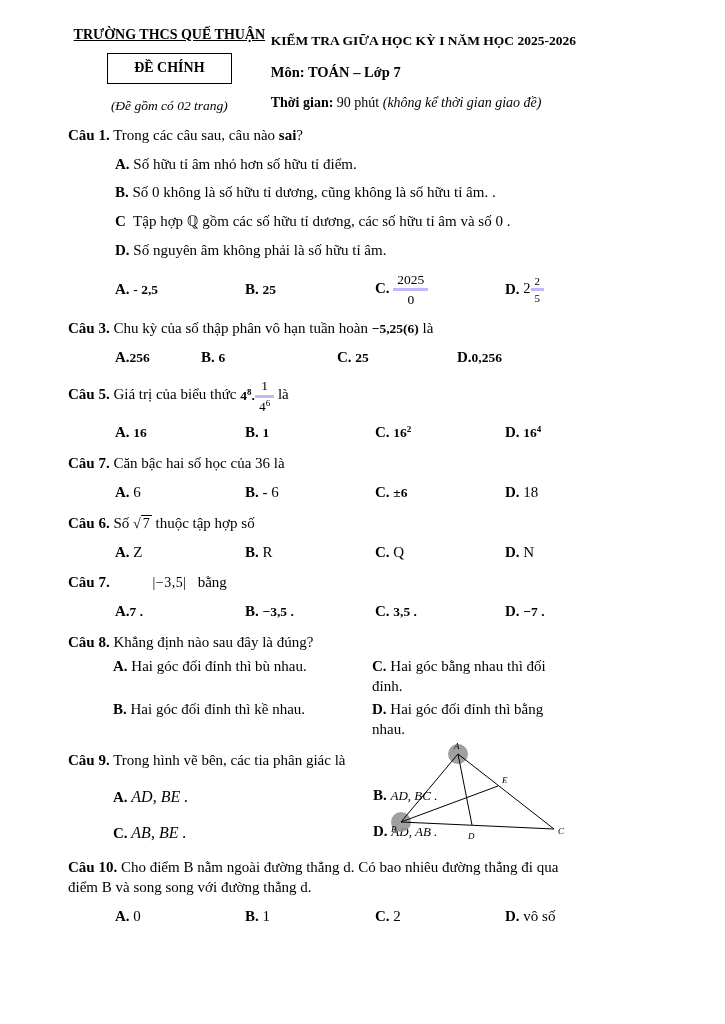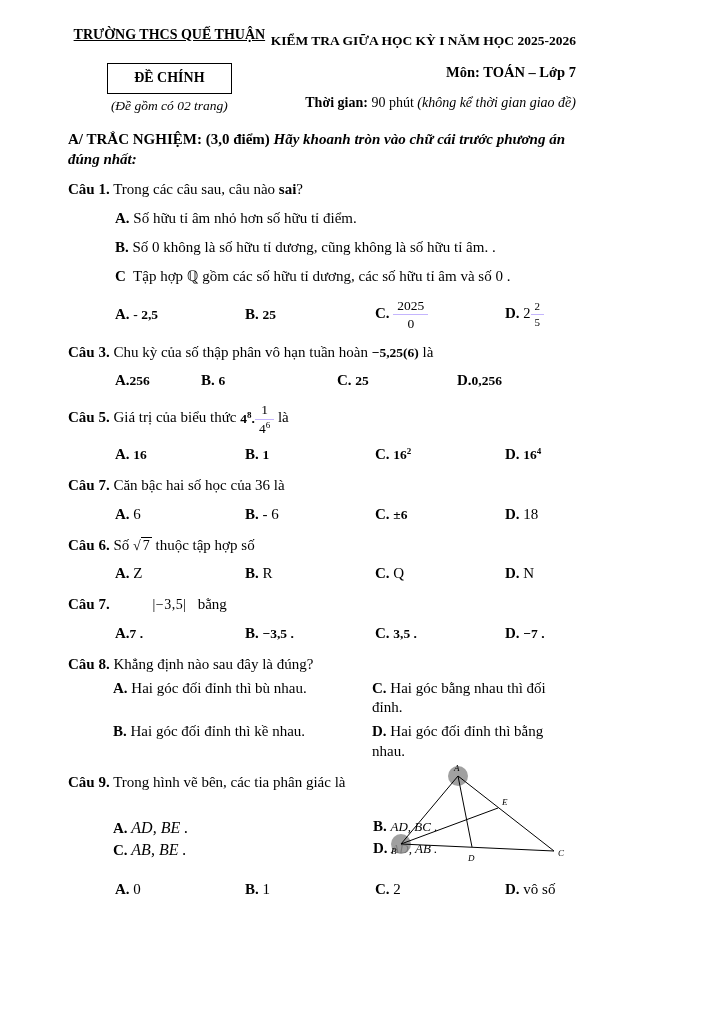--- a/index.html
+++ b/index.html
@@ -11,45 +11,45 @@
   }
   .page { width:624px; height:1024px; padding:26px 48px 14px 68px; overflow:hidden; background:#fff; }
   .b { font-weight:bold; }
   .i { font-style:italic; }
   .bi { font-weight:bold; font-style:italic; }
 
   
   .header { display:flex; }
   .header-left { width:265px; text-align:center; }
   .school { font-weight:bold; font-size:14px; text-decoration:underline; white-space:nowrap; }
-  .code-box { display:inline-block; border:1.5px solid #000; padding:5px 26px; margin-top:19px; font-weight:bold; font-size:14px; }
-  .pages-note { font-style:italic; font-size:13.5px; margin-top:3px; }
-  .header-right { flex:1; text-align:right; }
+  .code-box { display:inline-block; border:1.5px solid #000; padding:5px 26px; margin-top:9px; font-weight:bold; font-size:14px; }
+  .pages-note { font-style:italic; font-size:13.5px; margin-top:13px; }
+  .header-right { flex:1; text-align:left; }
   .exam-title { font-weight:bold; font-size:13.5px; margin-top:6px; white-space:nowrap; }
   .subject { font-weight:bold; font-size:14.5px; margin-top:13px; }
   .time-line { font-size:14px; margin-top:12px; }
 
   .section-title { margin-top:15px; font-size:15px; }
 
   
   .question { margin-top:11px; position:relative; }
   .q-num { font-weight:bold; }
   .opt-label { font-weight:bold; }
   .opt-line { padding-left:47px; margin-top:9px; }
   .row4 { display:grid; grid-template-columns:130px 130px 130px auto; padding-left:47px; margin-top:9px; align-items:center; }
   .row4-q3 { display:grid; grid-template-columns:86px 136px 120px auto; padding-left:47px; margin-top:9px; align-items:center; }
   .grid2 { display:grid; grid-template-columns:259px auto; padding-left:45px; margin-top:4px; row-gap:4px; }
-  .grid2.q9g { grid-template-columns:260px auto; row-gap:1px; margin-top:24px; }
+  .grid2.q9g { grid-template-columns:260px auto; row-gap:14px; margin-top:15px; }
 
   .math { font-size:13.5px;font-weight:bold; }
   .math-lg { font-style:italic; font-size:16px; }
   .math-sm { font-style:italic; font-size:13px; }
 
   .frac { display:inline-block; vertical-align:middle; text-align:center; font-size:13.5px; line-height:1.15; }
-  .frac .fnum { display:block; border-bottom:1px solid #c4b5fd; padding:0 4px 1px; }
+  .frac .fnum { display:block; border-bottom:3px solid #c4b5fd; padding:0 4px 1px; }
   .frac .fden { display:block; padding:1px 4px 0; }
   .frac.small { font-size:11px; }
   .mixed-whole { font-size:14.5px; }
   sup { font-size:9px; line-height:0; }
 
   .sqrt-wrap { font-size:14px; }
   .radicand { border-top:1px solid #000; padding:0 2px; }
   .abs-box { font-size:14px; letter-spacing:0.5px;margin-left:39px; }
 
   
@@ -71,27 +71,27 @@
       </div>
       <div class="pages-note">(Đề gồm có 02 trang)</div>
     </div>
     <div class="header-right">
       <div class="exam-title">KIỂM TRA GIỮA HỌC KỲ I NĂM HỌC 2025-2026</div>
       <div class="subject">Môn: TOÁN – Lớp 7</div>
       <div class="time-line"><span class="b">Thời gian:</span><span> 90 phút </span><span class="i">(không kể thời gian giao đề)</span></div>
     </div>
   </div>
 
-  <div class="section-title"><span class="b">A/ TRẮC NGHIỆM: (3,0 điểm)</span><span class="bi"> Hãy khoanh tròn vào chữ cái trước  phương án đúng nhất:</span></div>
 
   <div class="question">
     <div class="q-line"><span class="q-num">Câu 1.</span> <span>Trong các câu sau, câu nào </span><span class="b">sai</span><span>?</span></div>
     <div class="opt-line"><span class="opt-label">A.</span> <span>Số hữu tỉ âm nhỏ hơn số hữu tỉ điểm.</span></div>
     <div class="opt-line"><span class="opt-label">B.</span> <span>Số 0  không là số hữu tỉ dương, cũng không là số hữu tỉ âm. .</span></div>
     <div class="opt-line"><span class="opt-label">C</span>&nbsp; <span>Tập hợp ℚ gồm các số hữu tỉ dương, các số hữu tỉ âm và số  0 .</span></div>
+    <div class="opt-line"><span class="opt-label">D.</span> <span>Số nguyên âm không phải là số hữu tỉ âm.</span></div>
   </div>
 
   <div class="question">
     <div class="row4">
       <div><span class="opt-label">A.</span> <span class="math">-  2,5</span></div>
       <div><span class="opt-label">B.</span> <span class="math">25</span></div>
       <div><span class="opt-label">C.</span> <span class="frac"><span class="fnum">2025</span><span class="fden">0</span></span></div>
       <div><span class="opt-label">D.</span> <span><span class="mixed-whole">2</span><span class="frac small"><span class="fnum">2</span><span class="fden">5</span></span></span></div>
     </div>
   </div>
@@ -172,20 +172,21 @@
       <path class="ln" d="M15 81 L112 45"></path>
       <text class="flbl" x="68" y="8">A</text>
       <text class="flbl" x="5" y="91">B</text>
       <text class="flbl" x="172" y="93">C</text>
       <text class="flbl" x="82" y="98">D</text>
       <text class="flbl" x="116" y="42">E</text>
     </svg>
   </div>
 
   <div class="question">
+    <div class="q-line"><span class="q-num">Câu 10.</span> <span>Cho điểm B nằm ngoài đường thẳng d. Có bao nhiêu đường thẳng đi qua điểm B và song song với đường thẳng d.</span></div>
     <div class="row4">
       <div><span class="opt-label">A.</span> <span>0</span></div>
       <div><span class="opt-label">B.</span> <span>1</span></div>
       <div><span class="opt-label">C.</span> <span>2</span></div>
       <div><span class="opt-label">D.</span> <span>vô số</span></div>
     </div>
   </div>
 
 </div>
 

